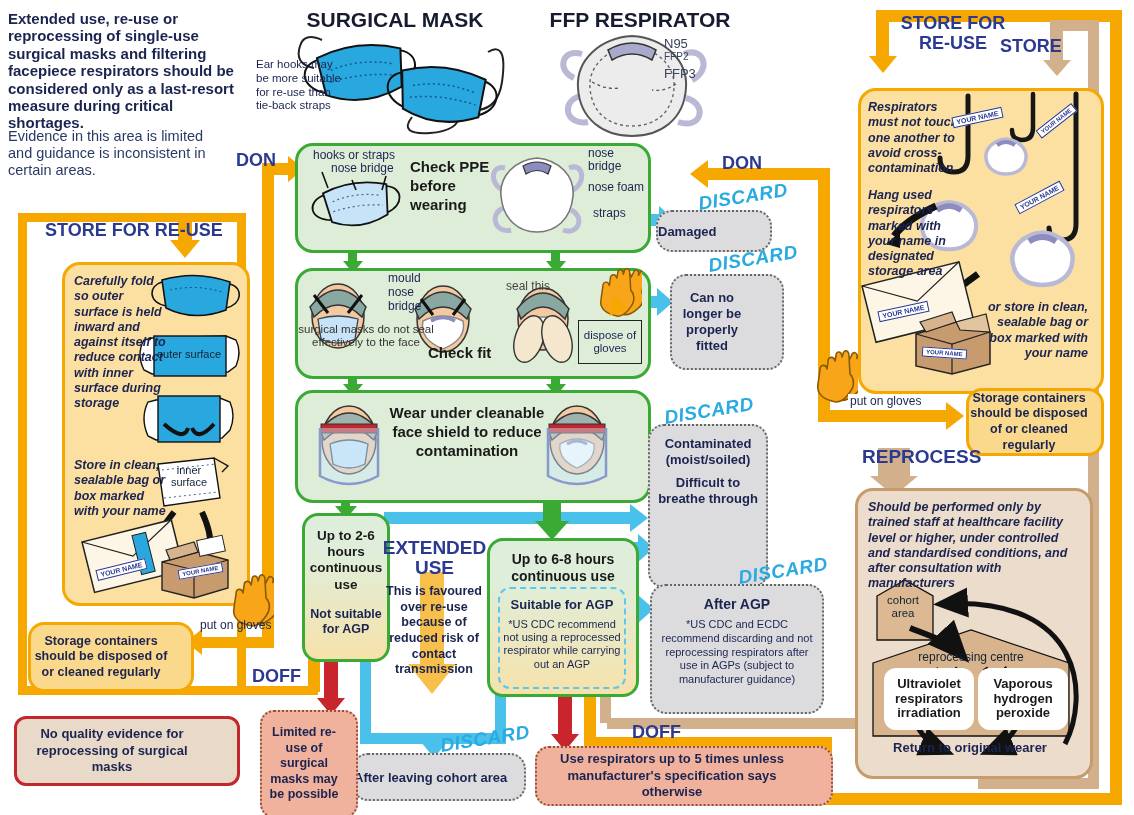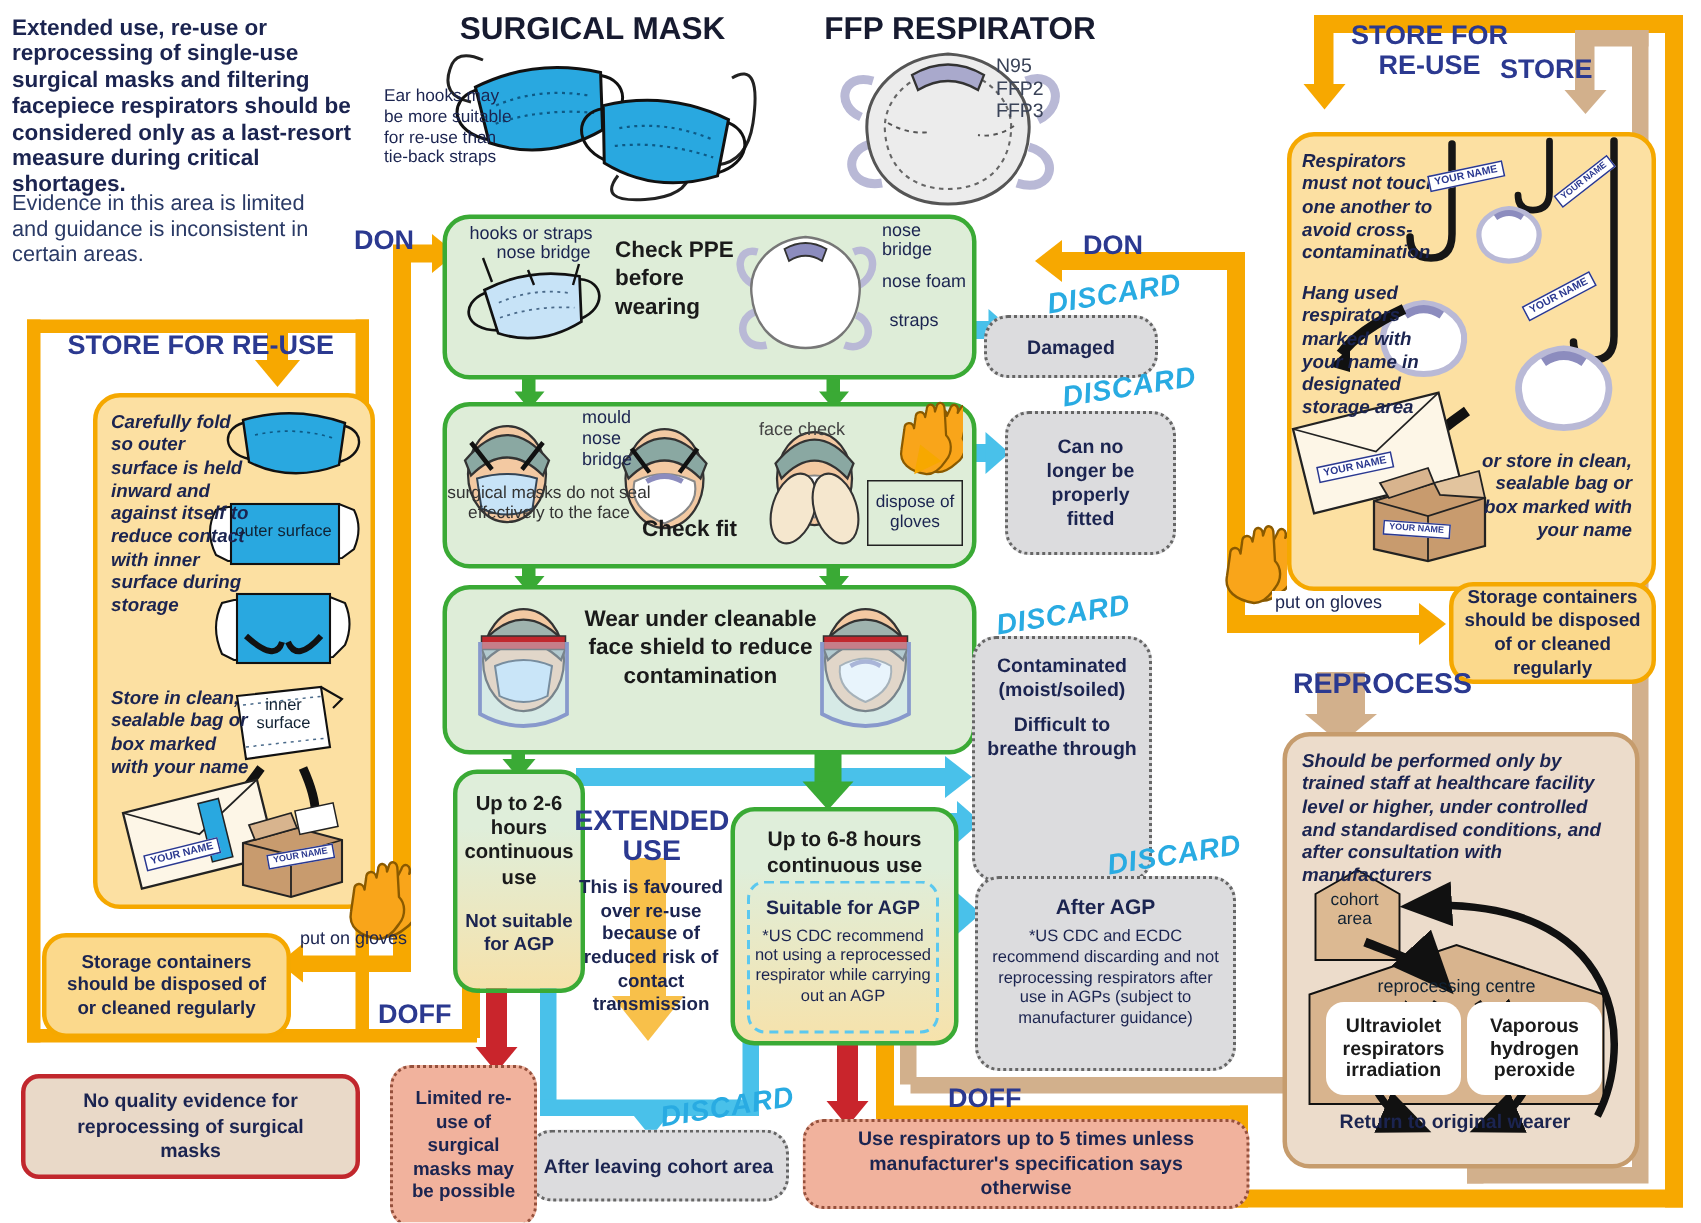--- a/index.html
+++ b/index.html
@@ -14,21 +14,21 @@
   .graybox{background:#DCDCDE;border:2px dotted #666;border-radius:16px}
   .salmonbox{background:#F1B29D;border:2px dotted #95503C;border-radius:14px}
   .ypanel{background:#FCE0A2;border:3px solid #F5A800;border-radius:18px}
   .ypill{background:#FBD98C;border:3px solid #F5A800;border-radius:16px}
   .tpanel{background:#ECDCCB;border:3px solid #C69C6D;border-radius:18px}
   .yline{background:#F7A800}.tline{background:#D2B08C}.gline{background:#3AAA35}
   .cline{background:#49C1EA}.rline{background:#C9252C}
   .tri{width:0;height:0}
   .discard{color:#29ABE2;font-weight:700;font-style:italic;font-size:19px;transform:rotate(-9deg);letter-spacing:.5px}
   .z1{z-index:1}.z2{z-index:2}.z3{z-index:3}.z4{z-index:4}.z5{z-index:5}
-  .flex{display:flex;align-items:center;justify-content:center}
+  .flex{display:flex;align-items:center;}
   .tag{position:absolute;background:#fff;border:1.5px solid #2B3990;color:#2B3990;
        font-size:7px;font-weight:700;padding:1px 3px;white-space:nowrap;z-index:5}
 </style>
 </head>
 <body>
 
 <div id="canvas">
 
   <div class="abs yline z1" style="left:18px;top:213px;width:228px;height:9px"></div>
   <div class="abs yline z1" style="left:18px;top:213px;width:9px;height:482px"></div>
@@ -123,21 +123,21 @@
 
   <div class="abs b c z4" style="left:540px;top:8px;width:200px;font-size:21px;color:#171B30">FFP RESPIRATOR</div>
   <svg class="abs z3" style="left:552px;top:26px" width="165" height="118" viewBox="0 0 165 118">
     <path d="M30,28 C10,22 4,44 22,52 M28,70 C8,76 14,100 36,96 M132,28 C152,20 160,44 140,54 M134,72 C156,78 150,104 126,96" fill="none" stroke="#B9B9D6" stroke-width="6"></path>
     <path d="M80,10 C112,12 136,34 134,62 C132,94 108,110 80,110 C52,110 28,94 26,62 C24,34 48,12 80,10 z" fill="#ECECEC" stroke="#555" stroke-width="2"></path>
     <path d="M80,20 C104,22 124,40 122,62 C120,88 102,100 80,100 C58,100 40,88 38,62 C36,40 56,22 80,20 z" fill="none" stroke="#666" stroke-width="1.4" stroke-dasharray="3,3"></path>
     <path d="M56,24 Q80,10 104,24 L100,34 Q80,22 60,34 z" fill="#A9A9CC" stroke="#333" stroke-width="1.5"></path>
     <path d="M40,56 q14,8 28,6 M124,58 q-12,8 -24,6" fill="none" stroke="#555" stroke-width="1.3" stroke-dasharray="3,3"></path>
   </svg>
   <div class="abs i z4" style="left:664px;top:36px;font-size:13px;color:#3A4358">N95</div>
-  <div class="abs i z4" style="left:664px;top:51px;font-size:13px;color:#3A4358">FFP2</div>
+  <div class="abs i z4" style="left:664px;top:51px;font-size:10px;color:#3A4358">FFP2</div>
   <div class="abs i z4" style="left:664px;top:66px;font-size:13px;color:#3A4358">FFP3</div>
 
   <div class="abs greenbox z2" style="left:295px;top:143px;width:350px;height:104px"></div>
   <div class="abs i z4" style="left:313px;top:148px;font-size:12px">hooks or straps</div>
   <div class="abs i z4" style="left:331px;top:161px;font-size:12px">nose bridge</div>
   <div class="abs b z4" style="left:410px;top:158px;width:82px;font-size:15px;line-height:1.25;color:#1A1A1A">Check PPE before wearing</div>
   <svg class="abs z3" style="left:300px;top:166px" width="110" height="76" viewBox="0 0 110 76">
     <g transform="rotate(-10 55 42)">
       <path d="M26,22 Q58,12 90,24 L86,54 Q56,66 30,52 Z" fill="#C7E3F7" stroke="#111" stroke-width="1.8"></path>
       <path d="M34,32 Q58,26 82,34 M33,42 Q58,38 83,44" fill="none" stroke="#4A6A8A" stroke-width="1.2" stroke-dasharray="2,3"></path>
@@ -177,21 +177,21 @@
 
     <g transform="translate(205,4)">
       <ellipse cx="40" cy="44" rx="25" ry="31" fill="#F3C9A2" stroke="#333" stroke-width="1.5"></ellipse>
       <path d="M14,34 Q40,2 66,34 L62,44 Q40,20 18,44 z" fill="#8AA8A2" stroke="#333" stroke-width="1.5"></path>
       <path d="M22,46 Q40,38 58,46 Q60,62 40,70 Q20,62 22,46 z" fill="#fff" stroke="#888" stroke-width="1.3"></path>
       <ellipse cx="26" cy="64" rx="14" ry="24" fill="#F5E7CE" stroke="#333" stroke-width="1.4" transform="rotate(18 26 64)"></ellipse>
       <ellipse cx="54" cy="64" rx="14" ry="24" fill="#F5E7CE" stroke="#333" stroke-width="1.4" transform="rotate(-18 54 64)"></ellipse>
     </g>
   </svg>
   <div class="abs i z4" style="left:388px;top:272px;width:56px;font-size:12px;line-height:1.15">mould nose bridge</div>
-  <div class="abs i z4" style="left:506px;top:279px;font-size:12px;color:#444">face check</div>
+  <div class="abs i z4" style="left:506px;top:279px;font-size:12px;color:#444">seal this</div>
   <div class="abs i c z4" style="left:296px;top:323px;width:140px;font-size:11.5px;line-height:1.15;color:#333">surgical masks do not seal effectively to the face</div>
   <div class="abs b z4" style="left:428px;top:344px;font-size:15px;color:#1A1A1A">Check fit</div>
   <svg class="abs z3" style="left:586px;top:266px" width="56" height="52" viewBox="0 0 52 56">
     <g stroke="#8A5A00" stroke-width="1.6" fill="#F9A51A" stroke-linejoin="round">
       <path transform="translate(12,-2) rotate(14 26 28)" d="M30,54 C18,52 10,46 12,36 L14,22 C14,16 20,16 21,21 L22,14 C22,8 28,8 29,13 L30,8 C30,2 36,3 36,9 L37,6 C38,1 43,2 43,8 L44,26 C48,30 49,38 44,44 C40,50 36,54 30,54 z"></path>
       <path d="M30,54 C18,52 10,46 12,36 L14,22 C14,16 20,16 21,21 L22,14 C22,8 28,8 29,13 L30,8 C30,2 36,3 36,9 L37,6 C38,1 43,2 43,8 L44,26 C48,30 49,38 44,44 C40,50 36,54 30,54 z"></path>
     </g>
   </svg>
   <div class="abs tri z3" style="left:606px;top:300px;border-left:9px solid transparent;border-right:9px solid transparent;border-top:18px solid #F7A800;transform:rotate(38deg)"></div>
   <div class="abs i c flex z4" style="left:578px;top:320px;width:62px;height:42px;font-size:11.5px;line-height:1.15;border:1.5px solid #222;color:#1B2450">dispose of gloves</div>

